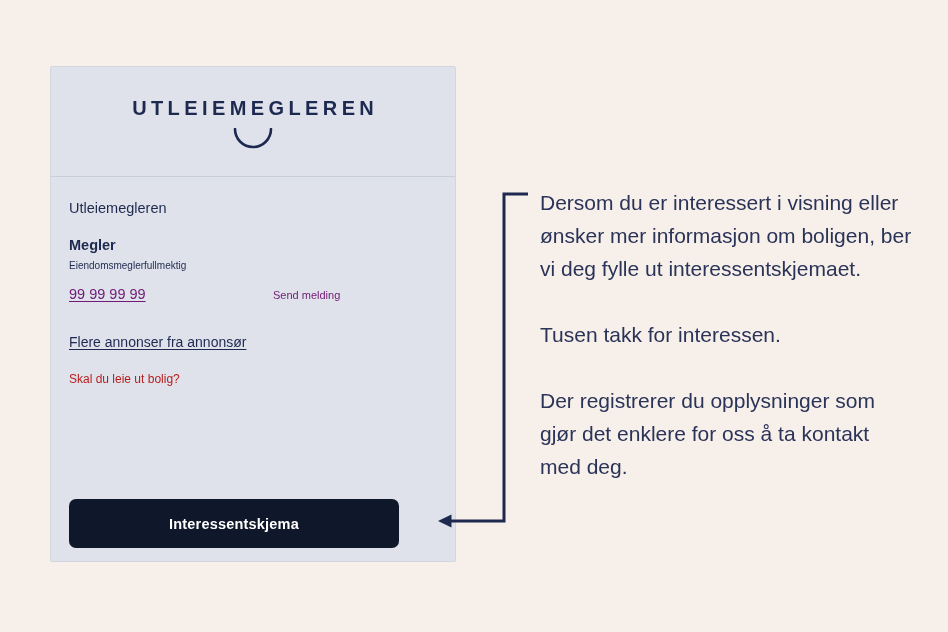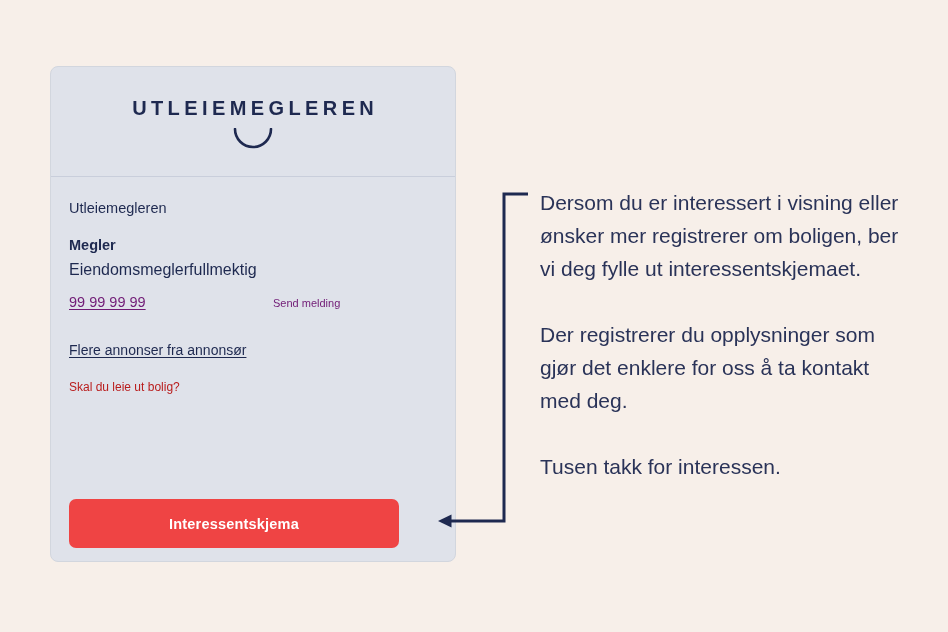--- a/index.html
+++ b/index.html
@@ -23,21 +23,21 @@
 
   
   .agent-card {
     position: absolute;
     left: 50px;
     top: 66px;
     width: 406px;
     height: 496px;
     background: #dfe2ea;
     border: 1px solid #d2d6de;
-    border-radius: 8px;
+    border-radius: 2px;
     box-sizing: border-box;
     overflow: hidden;
   }
 
   .card-header {
     height: 110px;
     border-bottom: 1px solid #c9cedb;
     display: flex;
     flex-direction: column;
     align-items: center;
@@ -79,21 +79,21 @@
   }
 
   .agent-role-title {
     font-size: 14.5px;
     font-weight: bold;
     color: #1e2950;
     line-height: 1.35;
   }
 
   .agent-role-sub {
-    font-size: 16px;
+    font-size: 10px;
     color: #1e2950;
     line-height: 1.35;
     margin-top: 4px;
   }
 
   .contact-row {
     margin-top: 13px;
     display: flex;
     align-items: baseline;
   }
@@ -133,21 +133,21 @@
     text-decoration: none;
     cursor: pointer;
   }
 
   .cta-button {
     position: absolute;
     left: 18px;
     top: 432px;
     width: 330px;
     height: 49px;
-    background: #ef4444;
+    background: #0f172a;
     color: #ffffff;
     border: none;
     border-radius: 7px;
     font-family: "Liberation Sans", sans-serif;
     font-size: 14.5px;
     font-weight: bold;
     letter-spacing: 0.2px;
     cursor: pointer;
     padding: 12px;
   }
@@ -216,18 +216,18 @@
 
     <button class="cta-button">Interessentskjema</button>
   </div>
 
   <svg class="callout-connector" viewBox="0 0 110 360">
     <path d="M98 14 L74 14 L74 341 L21 341" fill="none" stroke="#1e2950" stroke-width="3"></path>
     <path d="M8 341 L21.5 334.5 L21.5 347.5 Z" fill="#1e2950"></path>
   </svg>
 
   <div class="annotation-text">
-    <p class="annotation-paragraph">Dersom du er interessert i visning eller ønsker mer registrerer om boligen, ber vi deg fylle ut interessentskjemaet.</p>
+    <p class="annotation-paragraph">Dersom du er interessert i visning eller ønsker mer informasjon om boligen, ber vi deg fylle ut interessentskjemaet.</p>
+    <p class="annotation-paragraph">Tusen takk for interessen.</p>
     <p class="annotation-paragraph">Der registrerer du opplysninger som gjør det enklere for oss å ta kontakt med deg.</p>
-    <p class="annotation-paragraph">Tusen takk for interessen.</p>
   </div>
 
 </div>
 
 </body></html>

